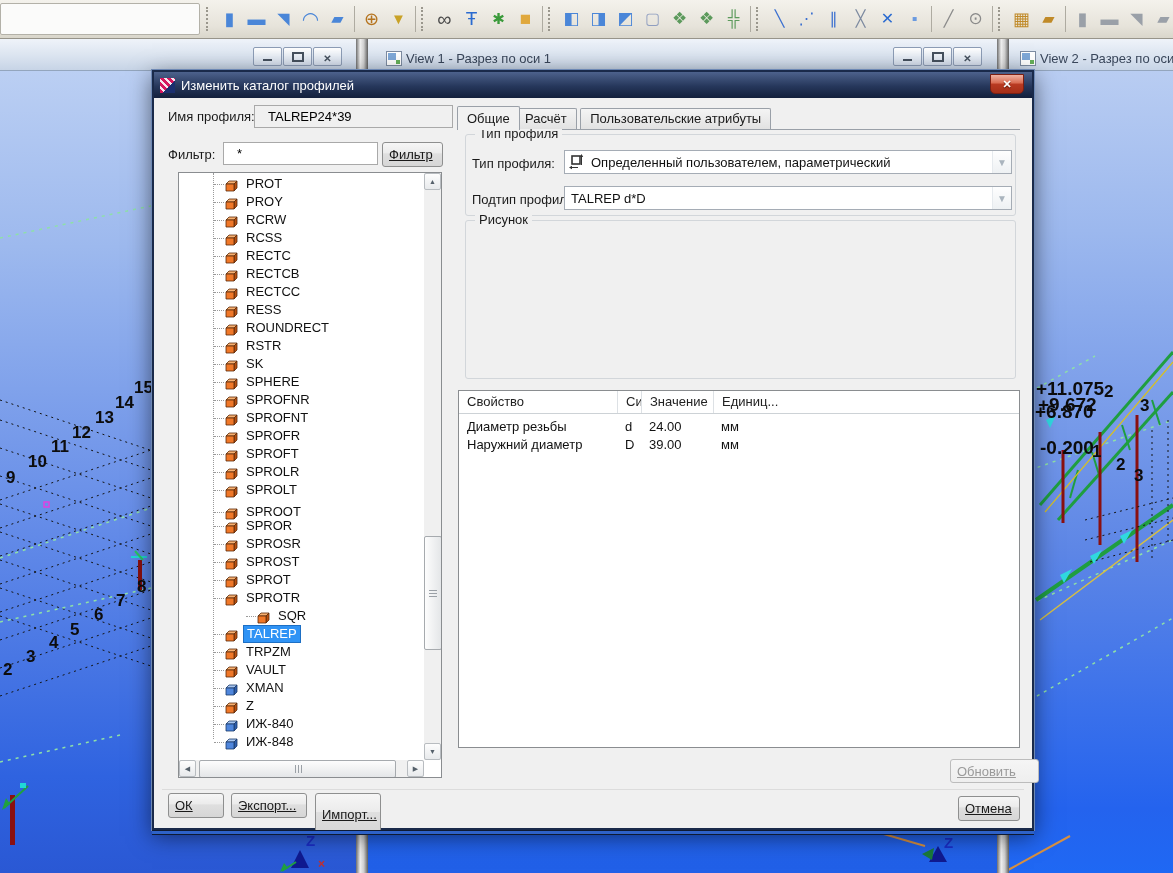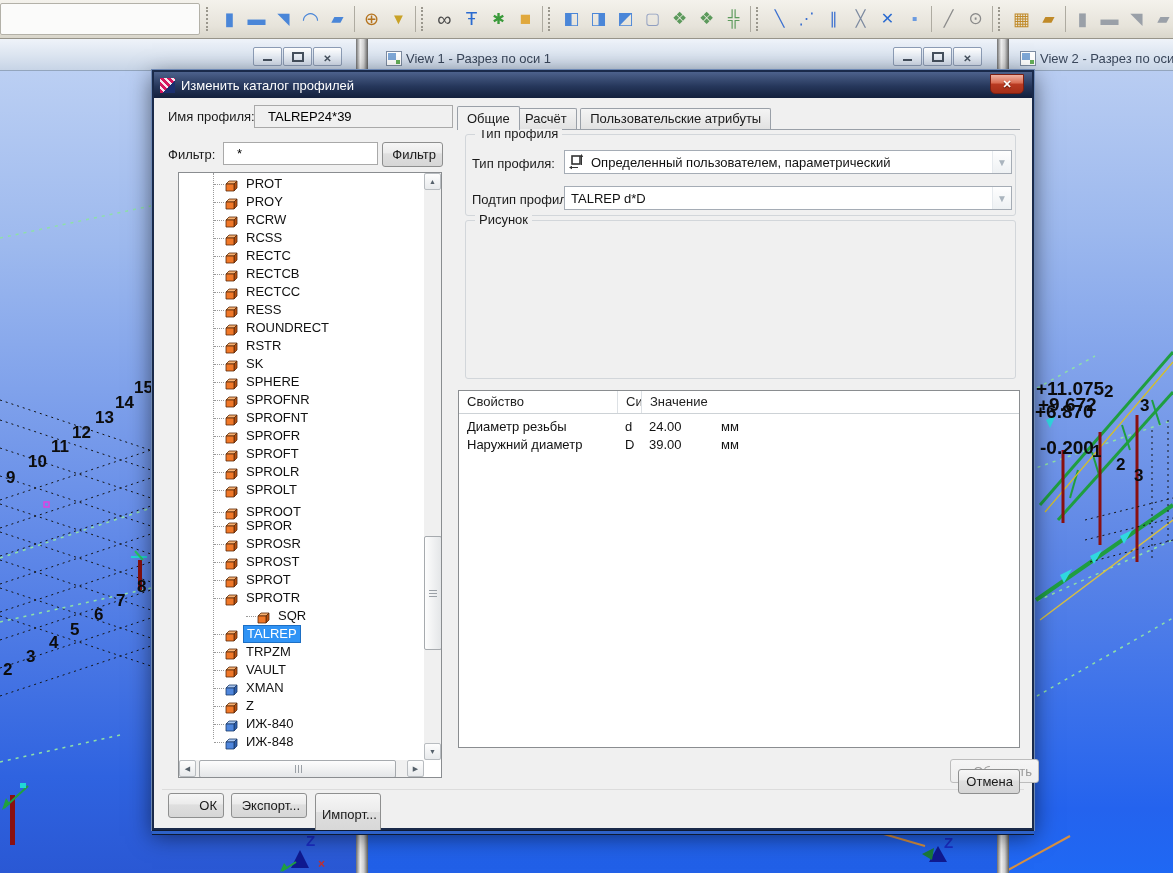--- a/index.html
+++ b/index.html
@@ -58,21 +58,21 @@
   .dlg-close{position:absolute;right:8px;top:2px;width:32px;height:18px;border:1px solid #7c1f12;
     border-radius:0 0 5px 5px;background:linear-gradient(#f0b2a2,#d96a50 45%,#b93a22 50%,#a62f18);
     display:flex;align-items:center;justify-content:center;}
   .dlg-close::before{content:"\2715";color:#fff;font-size:11px;font-weight:bold;text-shadow:0 1px 1px #5a1408;}
   .lbl{position:absolute;font-size:13px;color:#1a1a1a;white-space:nowrap;}
   .tb-input{position:absolute;border:1px solid #a9a9a9;background:#fff;font:13px "Liberation Sans",sans-serif;
     padding:0 13px;box-sizing:border-box;}
   .tb-input.ro{background:#f0f0f0;}
   .btn{position:absolute;box-sizing:border-box;border:1px solid #8e8f8f;border-radius:3px;
     background:linear-gradient(#f6f6f6,#ebebeb 45%,#dfdfdf 46%,#d6d6d6);
-    font:13px "Liberation Sans",sans-serif;color:#1a1a1a;text-align:right;}
+    font:13px "Liberation Sans",sans-serif;color:#1a1a1a;text-align:left;text-decoration:underline;}
   .btn.disabled{color:#9a9a9a;border-color:#bcbcbc;background:linear-gradient(#f5f5f5,#eeeeee);}
   
   .tree-panel{position:absolute;left:24px;top:100px;width:264px;height:606px;background:#fff;
     border:1px solid #8a8d90;box-sizing:border-box;overflow:hidden;}
   .tree-rows{position:absolute;left:0;top:0;width:245px;height:587px;}
   .tree-vline{position:absolute;left:34px;top:0;height:566px;border-left:1px dotted #9a9a9a;}
   .tree-row{position:absolute;left:0;width:245px;height:18px;display:flex;align-items:center;}
   .tree-stub{width:10px;margin-left:35px;border-top:1px dotted #9a9a9a;height:0;flex:none;}
   .tree-ico{width:14px;height:12px;margin:0 4px 0 1px;flex:none;}
   .tree-label{font-size:13px;color:#111;padding:0 3px;line-height:16px;white-space:nowrap;}
@@ -666,20 +666,21 @@
 
   <div class="grp" style="left:311px;top:148px;width:549px;height:157px;">
     <span class="grp-label">Рисунок</span>
   </div>
 
   <div class="ptable">
     <div class="pt-header" id="pt-header">
         <span class="pt-hcell" style="left: 0px; width: 158px; border-left: none;">Свойство</span>
         <span class="pt-hcell" style="left: 158px; width: 24px;">Си...</span>
         <span class="pt-hcell" style="left: 182px; width: 72px;">Значение</span>
+        <span class="pt-hcell" style="left: 254px; width: 306px;">Единиц...</span>
       </div>
     <div id="pt-body">
         <div class="pt-row" style="top: 27px;">
           <span class="pt-cell" style="left: 0px; width: 158px;">Диаметр резьбы</span>
           <span class="pt-cell" style="left: 158px; width: 24px;">d</span>
           <span class="pt-cell" style="left: 182px; width: 72px;">24.00</span>
           <span class="pt-cell" style="left: 254px; width: 306px;">мм</span>
         </div>
         <div class="pt-row" style="top: 45px;">
           <span class="pt-cell" style="left: 0px; width: 158px;">Наружний диаметр</span>
@@ -690,17 +691,17 @@
       </div>
   </div>
 
   <button class="btn disabled" style="left:796px;top:687px;width:89px;height:24px;">Обновить</button>
 
   <div class="hsep"></div>
 
   <button class="btn" style="left:14px;top:721px;width:56px;height:25px;">ОК</button>
   <button class="btn" style="left:77px;top:721px;width:76px;height:25px;">Экспорт...</button>
   <button class="btn" style="left:161px;top:721px;width:66px;height:42px;">Импорт...</button>
-  <button class="btn" style="left:804px;top:697px;width:62px;height:25px;">Отмена</button>
+  <button class="btn" style="left:804px;top:724px;width:62px;height:25px;">Отмена</button>
 <span class="tab active" style="left: 303px;">Общие</span>
     <span class="tab" style="left: 361px;">Расчёт</span>
     <span class="tab" style="left: 426.2px;">Пользовательские атрибуты</span>
   </div>
 
 </body></html>

